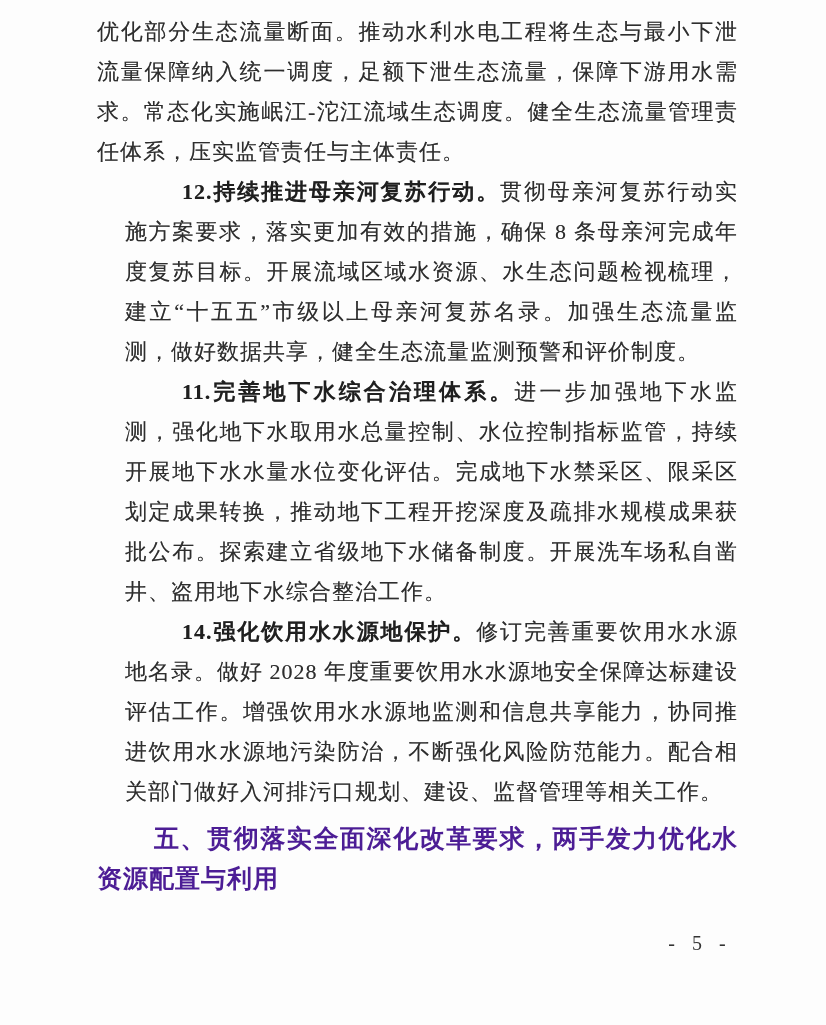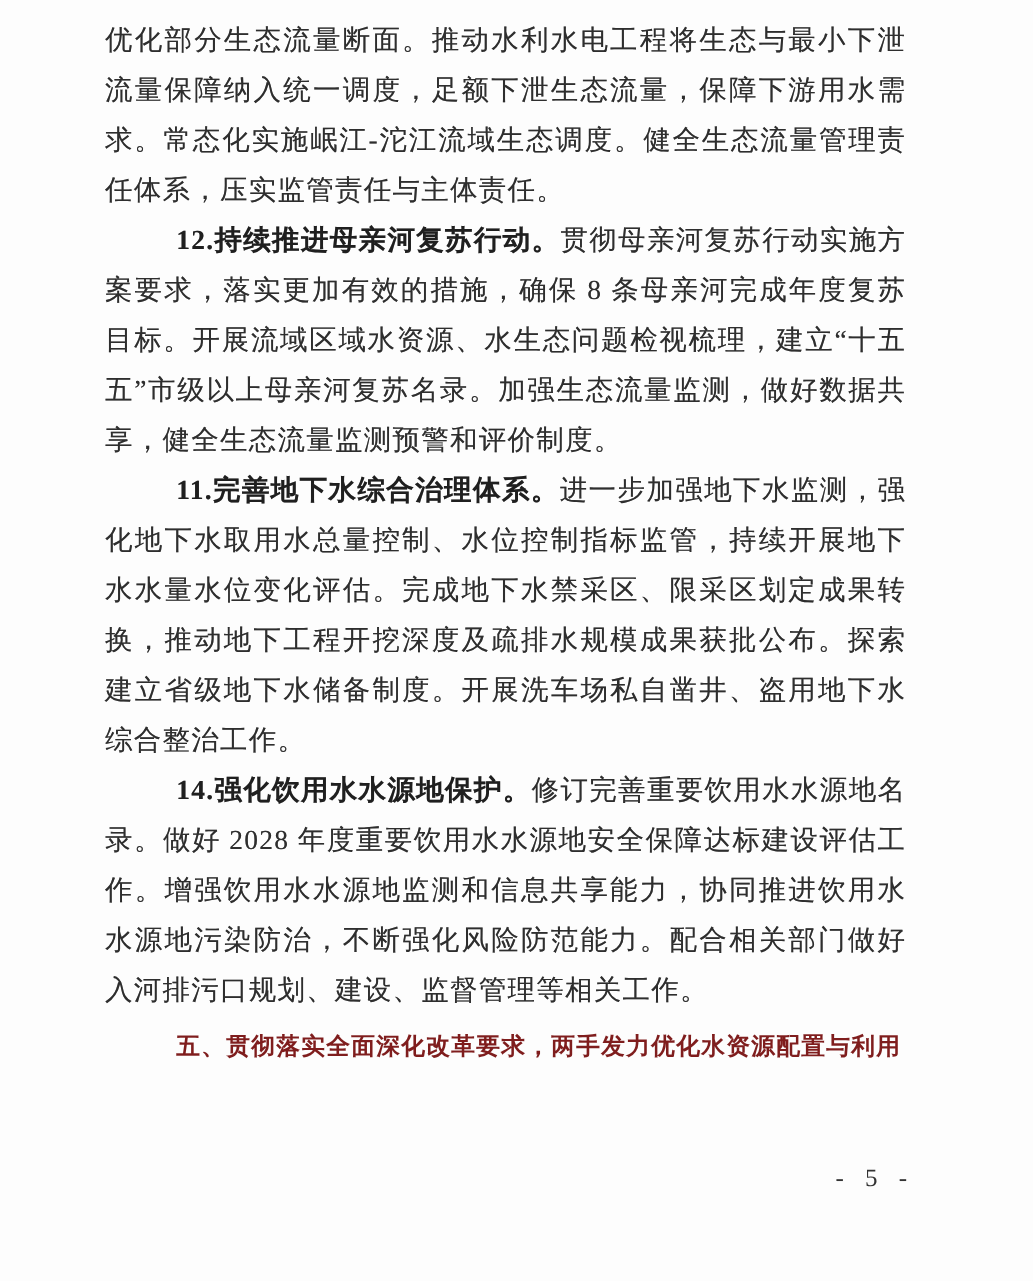--- a/index.html
+++ b/index.html
@@ -12,47 +12,48 @@
     width: 826px;
     height: 1025px;
     background: #fdfdfd;
     overflow: hidden;
     box-sizing: border-box;
     font-family: "Liberation Serif", "DejaVu Serif", serif;
   }
   .doc {
     position: absolute;
     top: 12px;
-    left: 84px;
+    left: 97px;
     width: 641px;
   }
   .para {
     margin: 0;
     font-size: 22px;
     line-height: 40px;
     letter-spacing: 1px;
     color: #2e2e2e;
     text-align: justify;
     text-shadow: 0 0 0.5px rgba(70,70,70,0.55);
   }
   .para.indent {
     text-indent: 57px;
+    margin-left: 28px;
   }
   .para .lead {
     font-weight: bold;
     color: #1f1f1f;
   }
   .section-heading {
     margin: 6px 0 0 0;
     font-family: "Liberation Sans", "DejaVu Sans", sans-serif;
     font-weight: bold;
-    font-size: 19px;
+    font-size: 25px;
     line-height: 40px;
     letter-spacing: 1px;
-    color: #7f1d1d;
+    color: #4c1d95;
     text-align: justify;
     text-indent: 57px;
   }
   .page-number {
     position: absolute;
     top: 932px;
     left: 640px;
     width: 120px;
     text-align: center;
     font-size: 20px;

